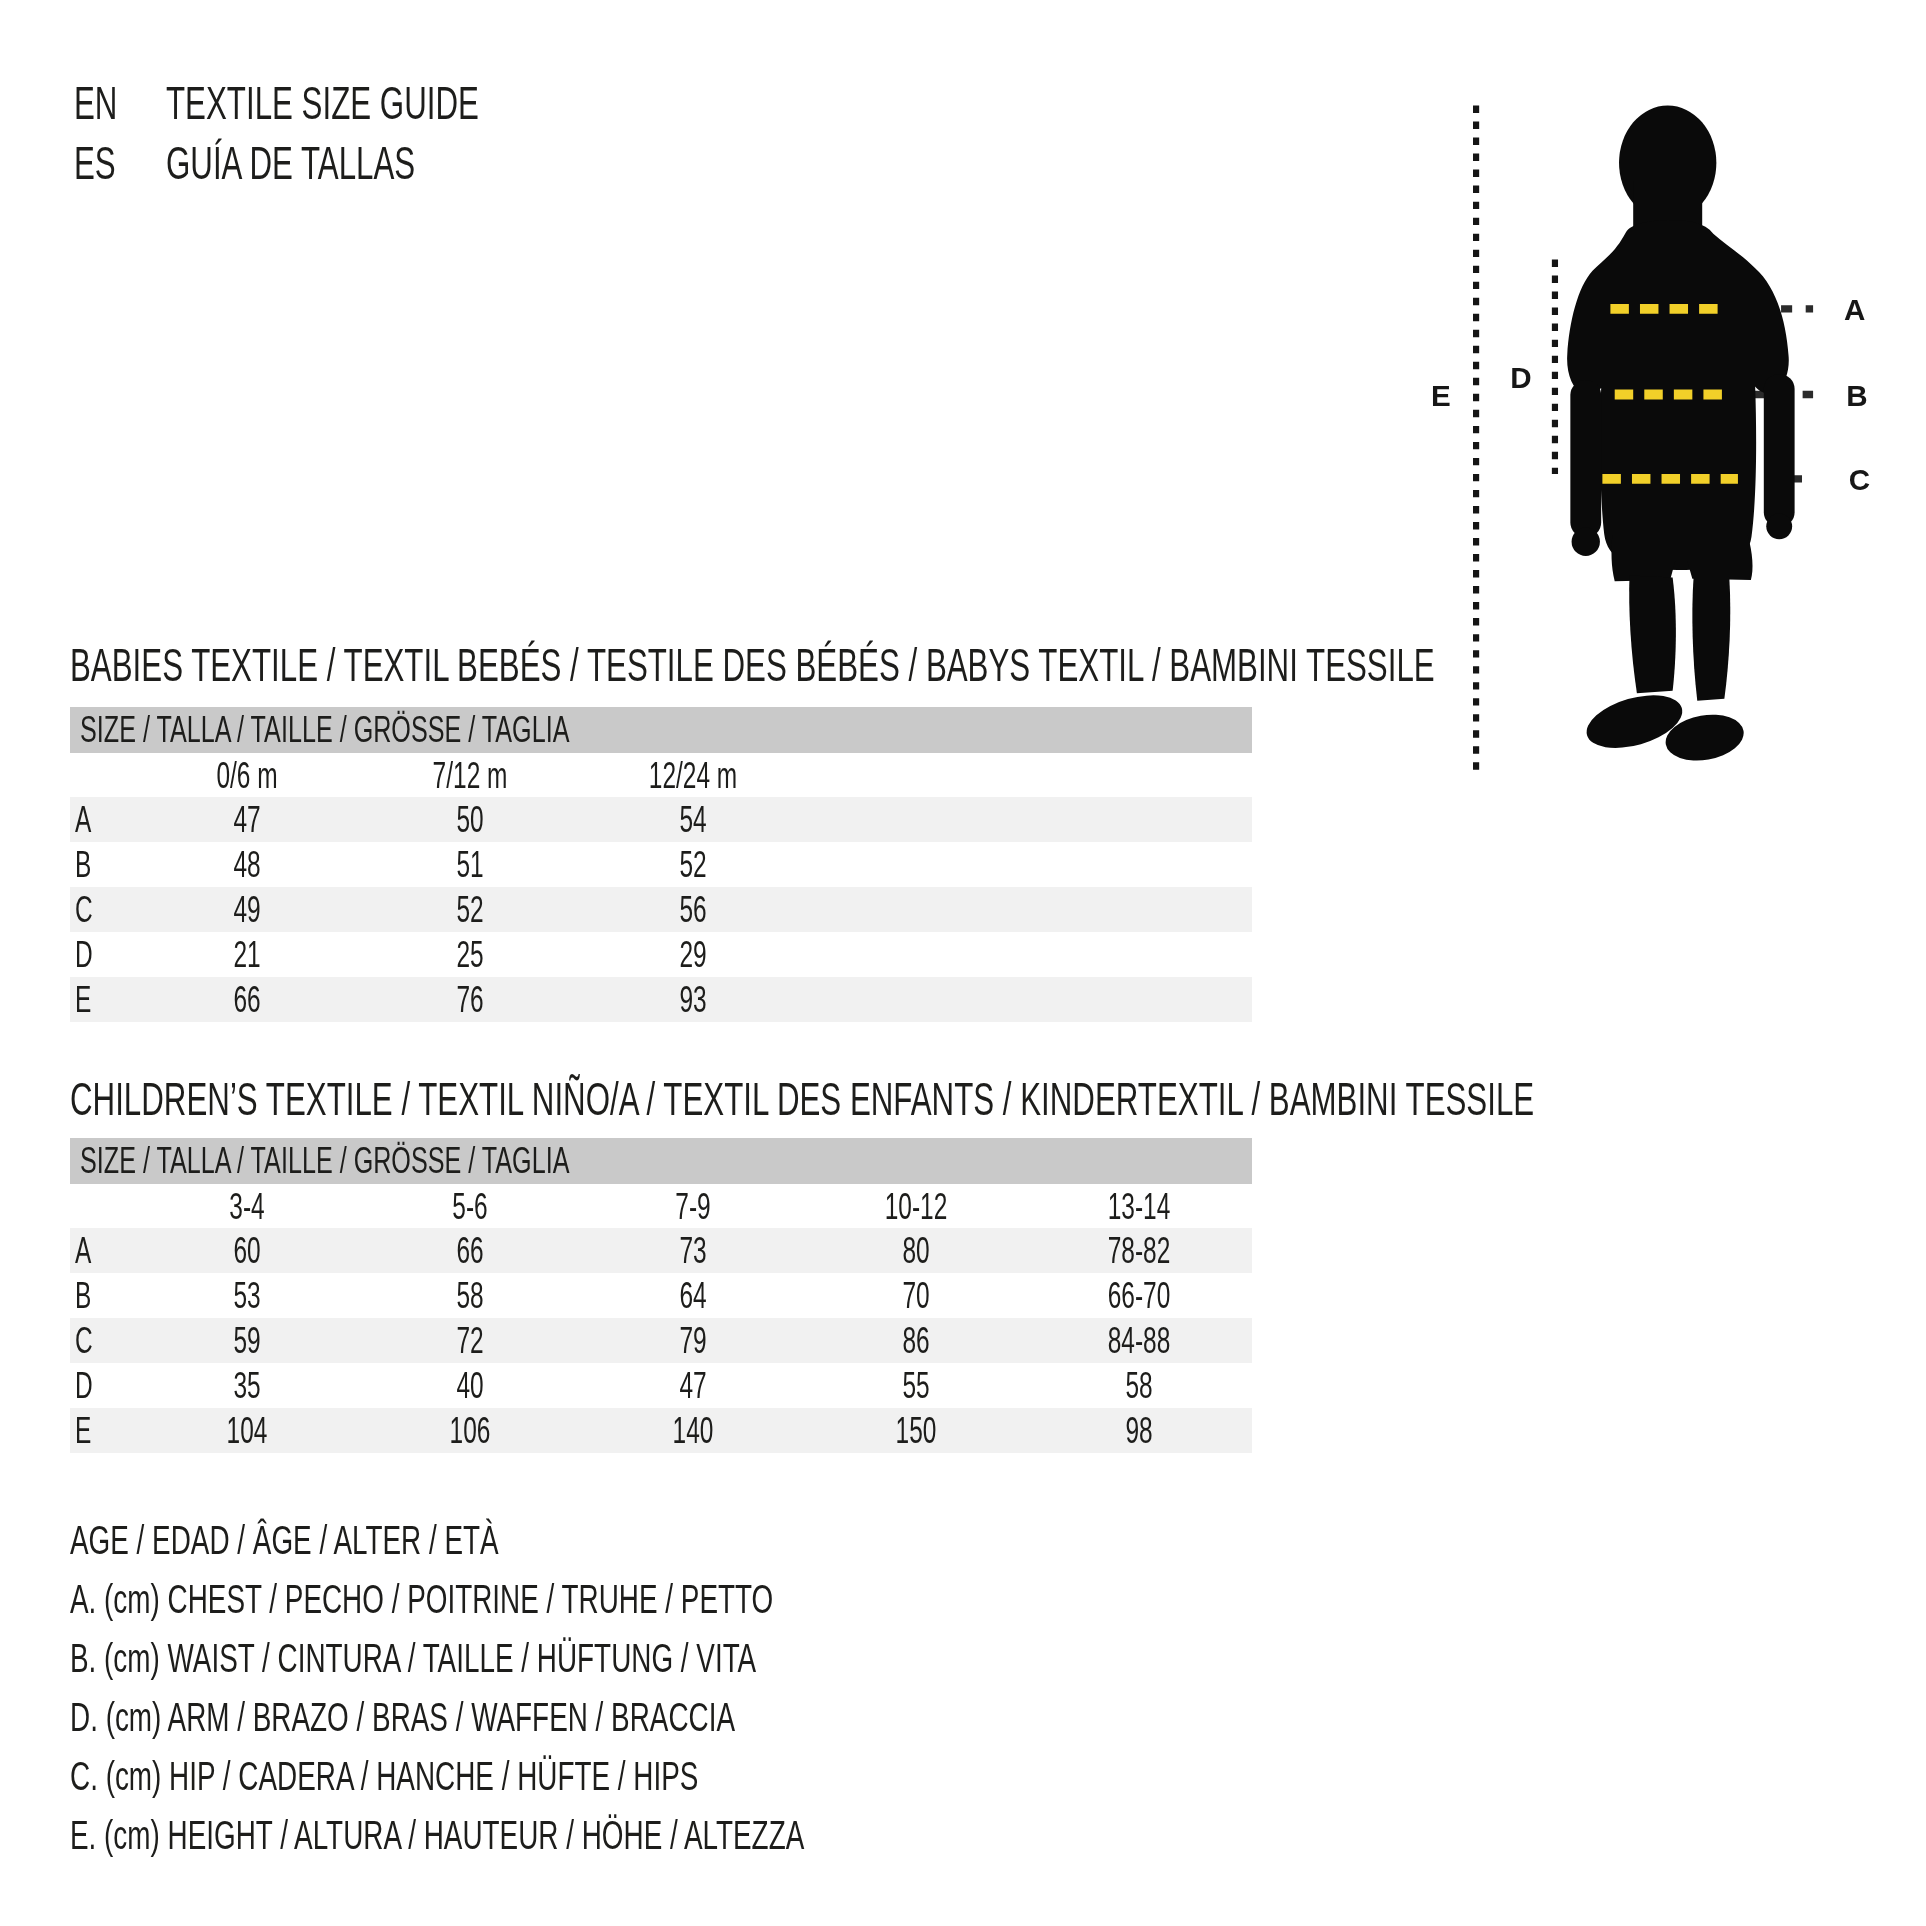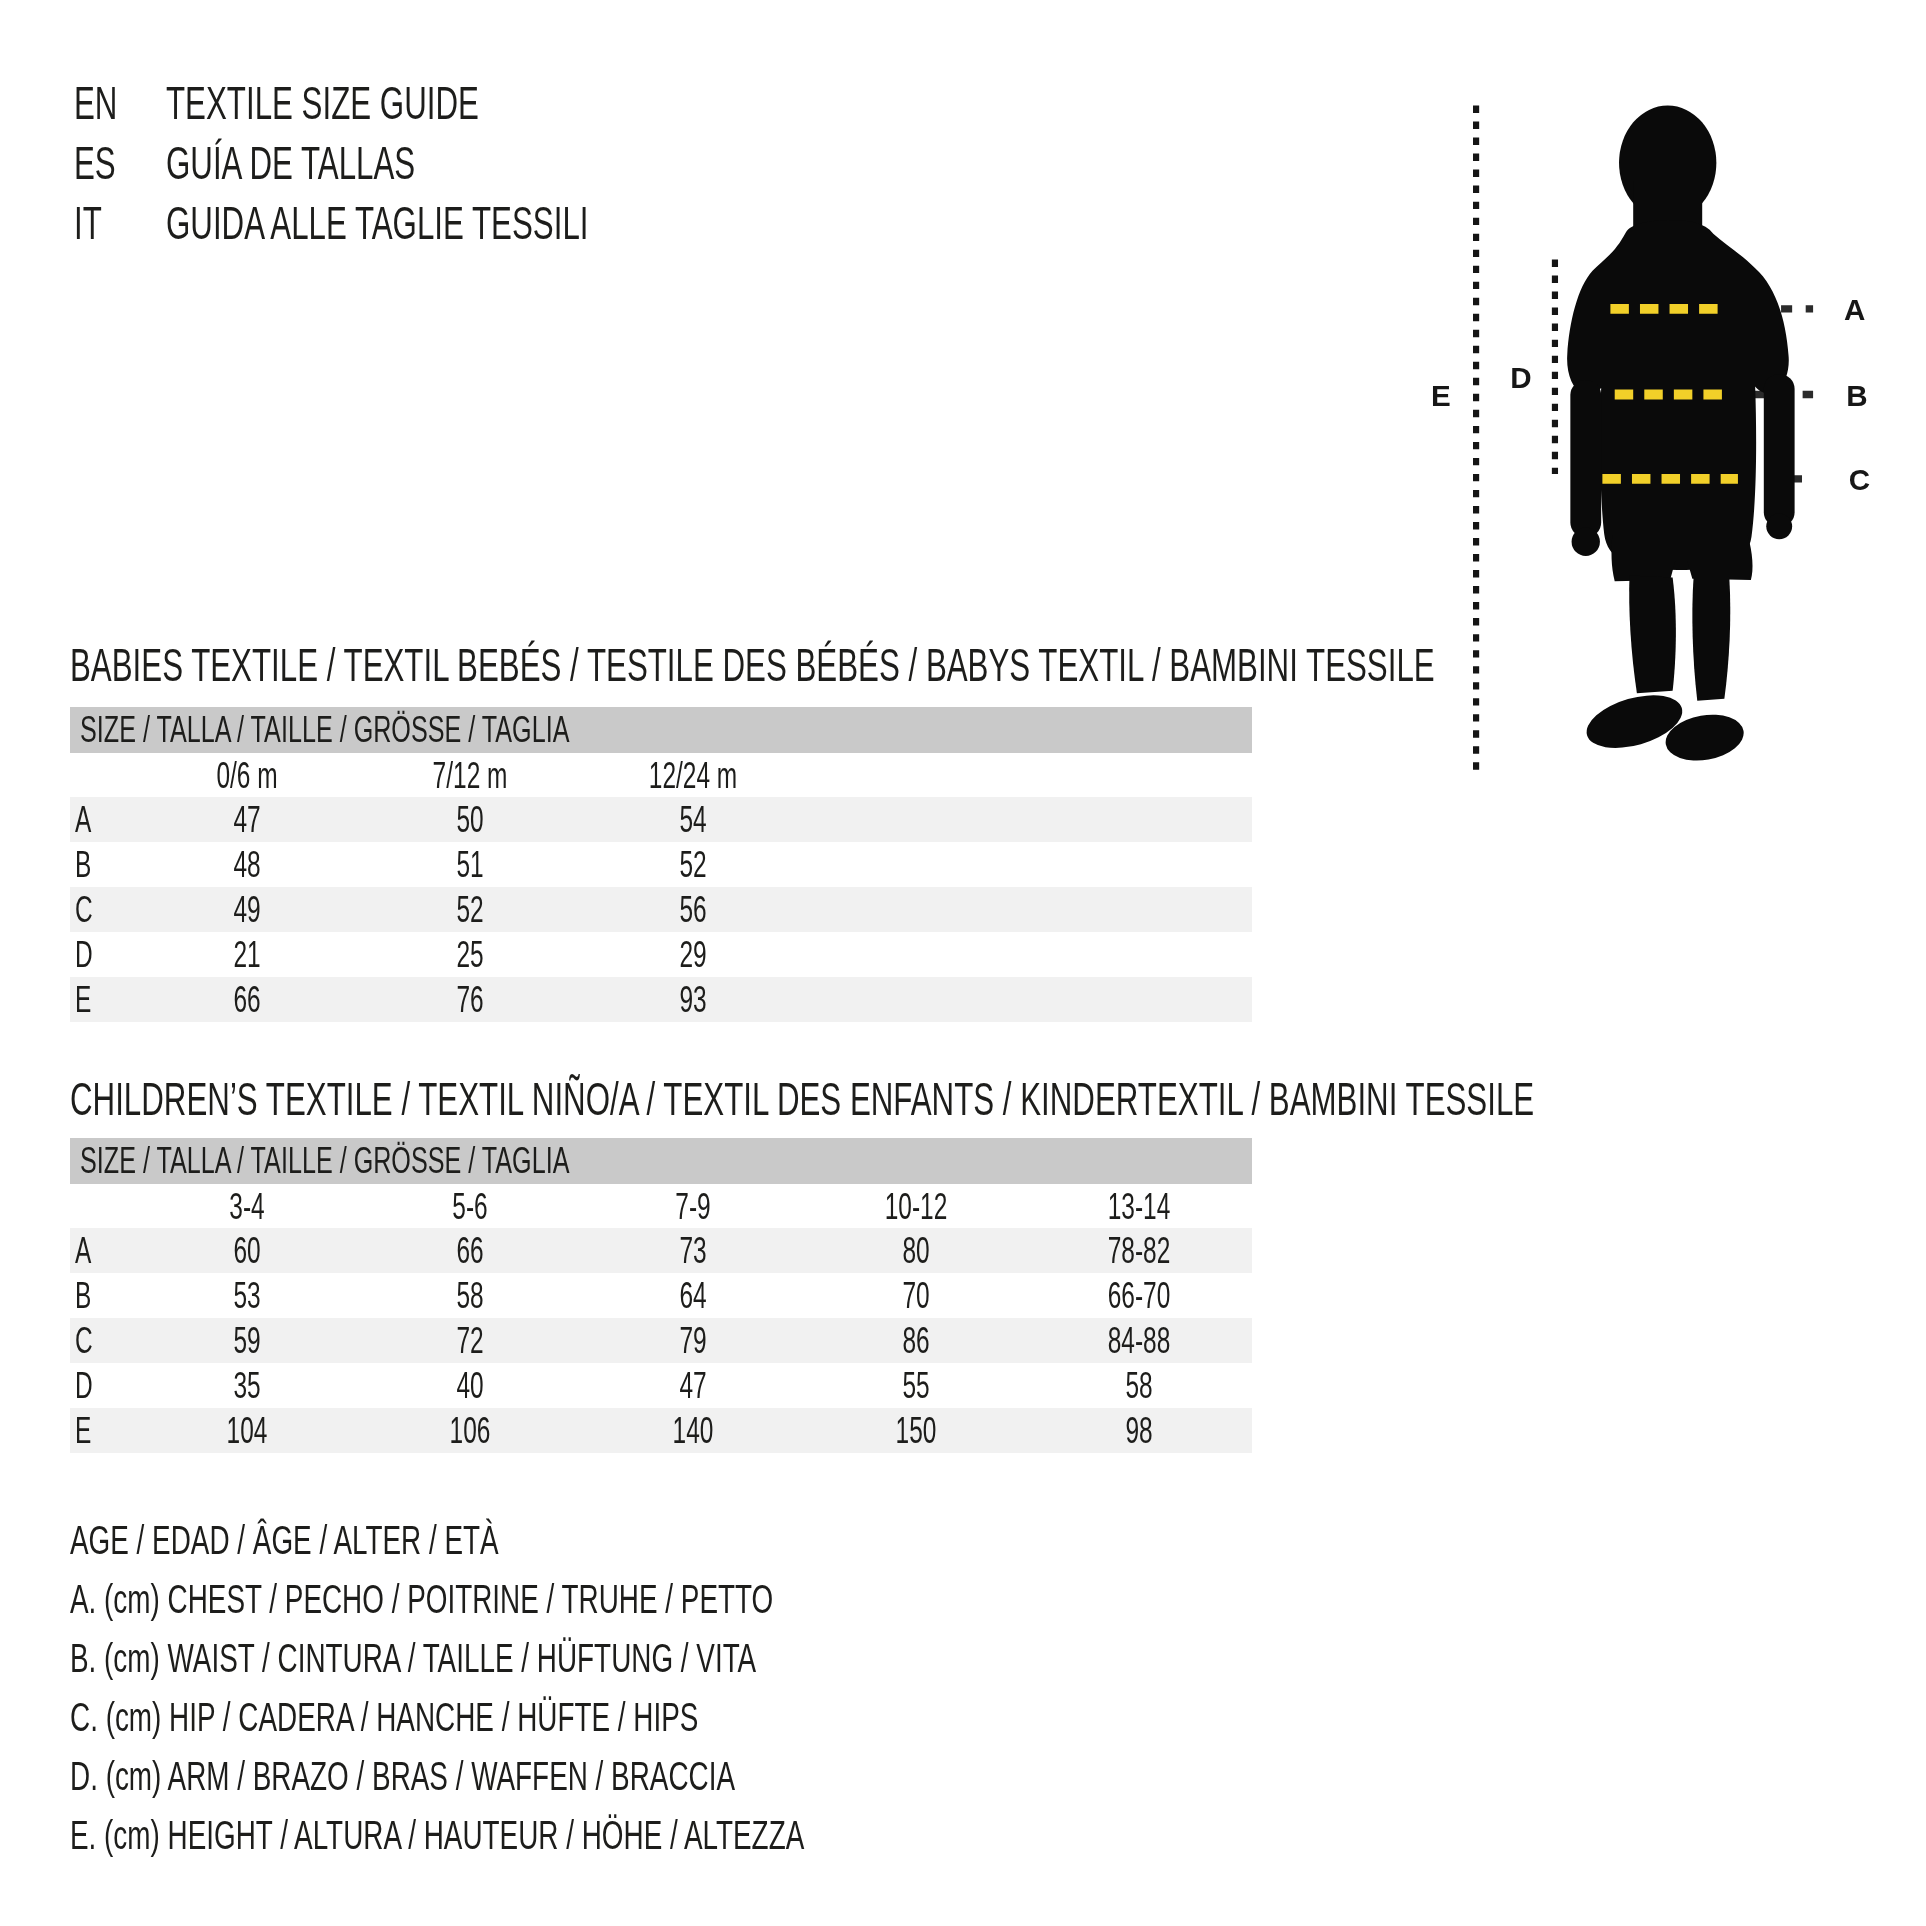--- a/index.html
+++ b/index.html
@@ -56,24 +56,20 @@
 <body>
 
 <div class="lang-list">
   <div class="lang-row">
     <span class="lang-code"><span class="cx">EN</span></span>
     <span class="cx">TEXTILE SIZE GUIDE</span>
   </div>
   <div class="lang-row">
     <span class="lang-code"><span class="cx">ES</span></span>
     <span class="cx">GUÍA DE TALLAS</span>
-  </div>
-  <div class="lang-row">
-    <span class="lang-code"><span class="cx">IT</span></span>
-    <span class="cx">GUIDA ALLE TAGLIE TESSILI</span>
   </div>
 </div>
 
 <svg id="figure" viewBox="0 0 860 1180">
 
   <line class="dotline" x1="125" y1="82" x2="125" y2="1161"></line>
   <text class="marker-text" x="68" y="570" text-anchor="middle">E</text>
 
   <line class="dotline" x1="253" y1="332" x2="253" y2="680"></line>
   <text class="marker-text" x="198" y="540" text-anchor="middle">D</text>
@@ -244,22 +240,22 @@
   <div class="legend-row">
       <span class="cx">AGE / EDAD / ÂGE / ALTER / ETÀ</span>
     </div>
   <div class="legend-row">
       <span class="cx">A. (cm) CHEST / PECHO / POITRINE / TRUHE / PETTO</span>
     </div>
   <div class="legend-row">
       <span class="cx">B. (cm) WAIST / CINTURA / TAILLE / HÜFTUNG / VITA</span>
     </div>
   <div class="legend-row">
+      <span class="cx">D. (cm) ARM / BRAZO / BRAS / WAFFEN / BRACCIA</span>
+    </div>
+  <div class="legend-row">
       <span class="cx">C. (cm) HIP / CADERA / HANCHE / HÜFTE / HIPS</span>
     </div>
   <div class="legend-row">
-      <span class="cx">D. (cm) ARM / BRAZO / BRAS / WAFFEN / BRACCIA</span>
-    </div>
-  <div class="legend-row">
       <span class="cx">E. (cm) HEIGHT / ALTURA / HAUTEUR / HÖHE / ALTEZZA</span>
     </div>
 </div>
 
 
 </body></html>

